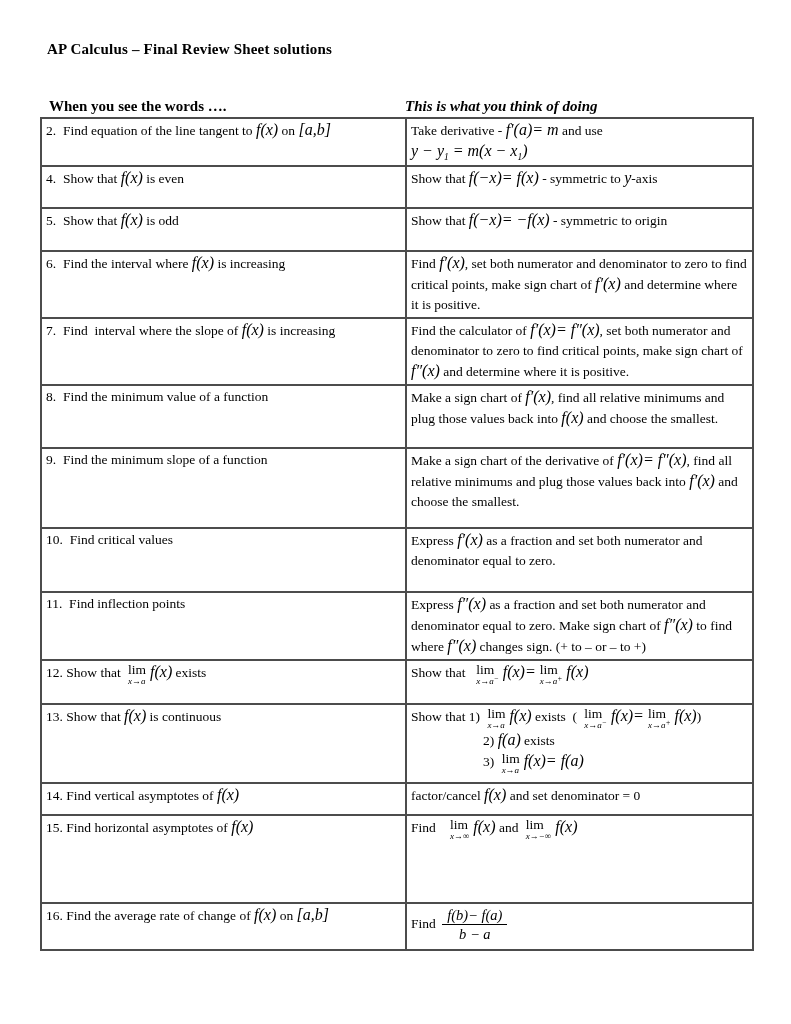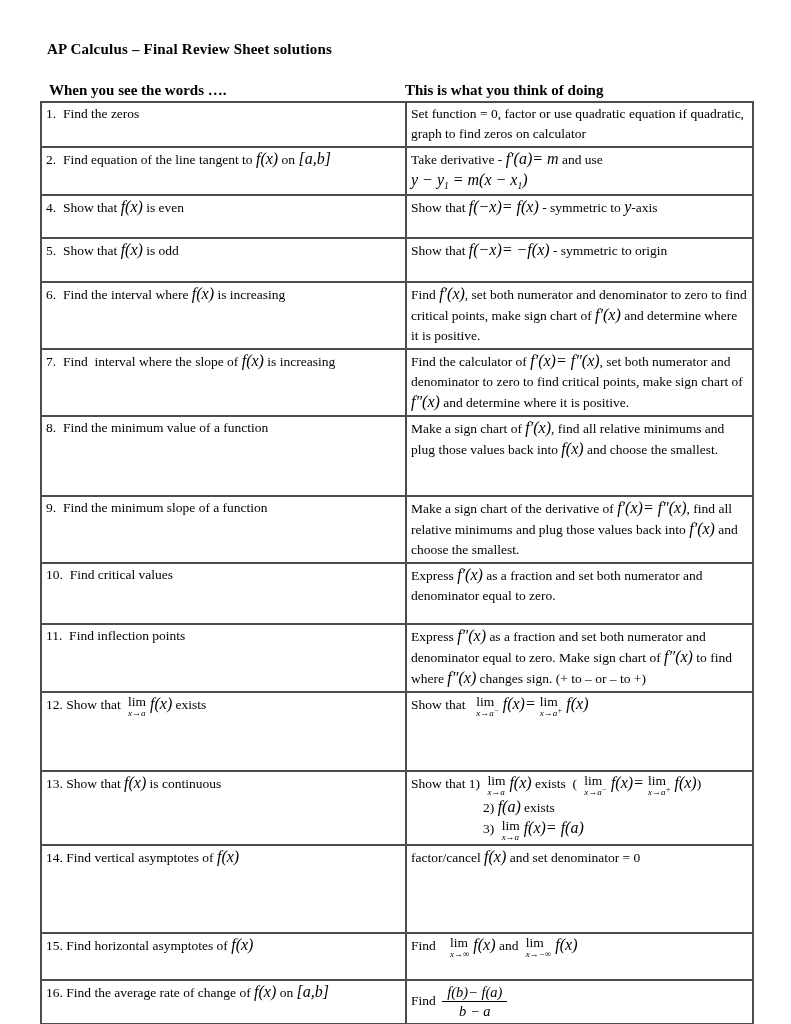--- a/index.html
+++ b/index.html
@@ -2,23 +2,23 @@
 <html><head>
 <meta charset="utf-8">
 <style>
   html,body{margin:0;padding:0;}
   body{
     width:791px;height:1024px;background:#ffffff;overflow:hidden;
     font-family:"Liberation Serif","DejaVu Serif",serif;color:#000;
   }
   .page{padding:38px 37px 12px 40px;box-sizing:border-box;}
   .doc-title{font-size:15px;font-weight:bold;line-height:22px;margin-left:7px;letter-spacing:.2px;}
-  .col-headers{display:flex;margin-top:20px;font-weight:bold;font-size:15px;line-height:20px;}
+  .col-headers{display:flex;margin-top:36px;font-weight:bold;font-size:15px;line-height:20px;}
   .ch-left{width:355px;box-sizing:border-box;padding-left:9px;}
-  .ch-right{padding-left:10px;}
+  .ch-right{padding-left:10px;font-style:italic;}
   table.review{border-collapse:collapse;width:714px;table-layout:fixed;margin-top:1px;}
   table.review td{
     border:2px solid #4c4c4c;vertical-align:top;
     padding:1px 4px 2px 4px;font-size:13.5px;line-height:20px;
   }
   td.lcell{width:355px;}
   .math{font-style:italic;font-size:16px;}
   .msub{font-style:italic;font-size:9.5px;position:relative;top:4px;}
   .frac{display:inline-block;vertical-align:middle;text-align:center;margin:2px 3px;line-height:normal;}
   .fnum{display:block;font-style:italic;font-size:14.5px;line-height:16px;padding:0 5px 1px;border-bottom:1px solid #000;}
@@ -44,24 +44,20 @@
 <div class="page">
   <div class="doc-title">AP Calculus – Final Review Sheet solutions</div>
 
   <div class="col-headers">
     <div class="ch-left">When you see the words ….</div>
     <div class="ch-right">This is what you think of doing</div>
   </div>
 
   <table class="review">
     <tbody>
-        <tr>
-          <td class="lcell"><span class="txt">1.&nbsp; Find the zeros</span></td>
-          <td class="rcell"><span class="txt">Set function = 0, factor or use quadratic equation if quadratic, graph to find zeros on calculator</span></td>
-        </tr>
         <tr>
           <td class="lcell"><span class="txt">2.&nbsp; Find equation of the line tangent to </span><span class="math">f(x)</span><span class="txt"> on </span><span class="math">[a,b]</span></td>
           <td class="rcell"><span class="txt">Take derivative - </span><span class="math">f′(a)= m</span><span class="txt"> and use</span><br><span class="math">y − y</span><span class="msub">1</span><span class="math"> = m(x − x</span><span class="msub">1</span><span class="math">)</span></td>
         </tr>
         <tr>
           <td class="lcell"><span class="txt">4.&nbsp; Show that </span><span class="math">f(x)</span><span class="txt"> is even</span></td>
           <td class="rcell"><span class="txt">Show that </span><span class="math">f(−x)= f(x)</span><span class="txt"> - symmetric to </span><span class="math">y</span><span class="txt">-axis</span></td>
         </tr>
         <tr>
           <td class="lcell"><span class="txt">5.&nbsp; Show that </span><span class="math">f(x)</span><span class="txt"> is odd</span></td>

